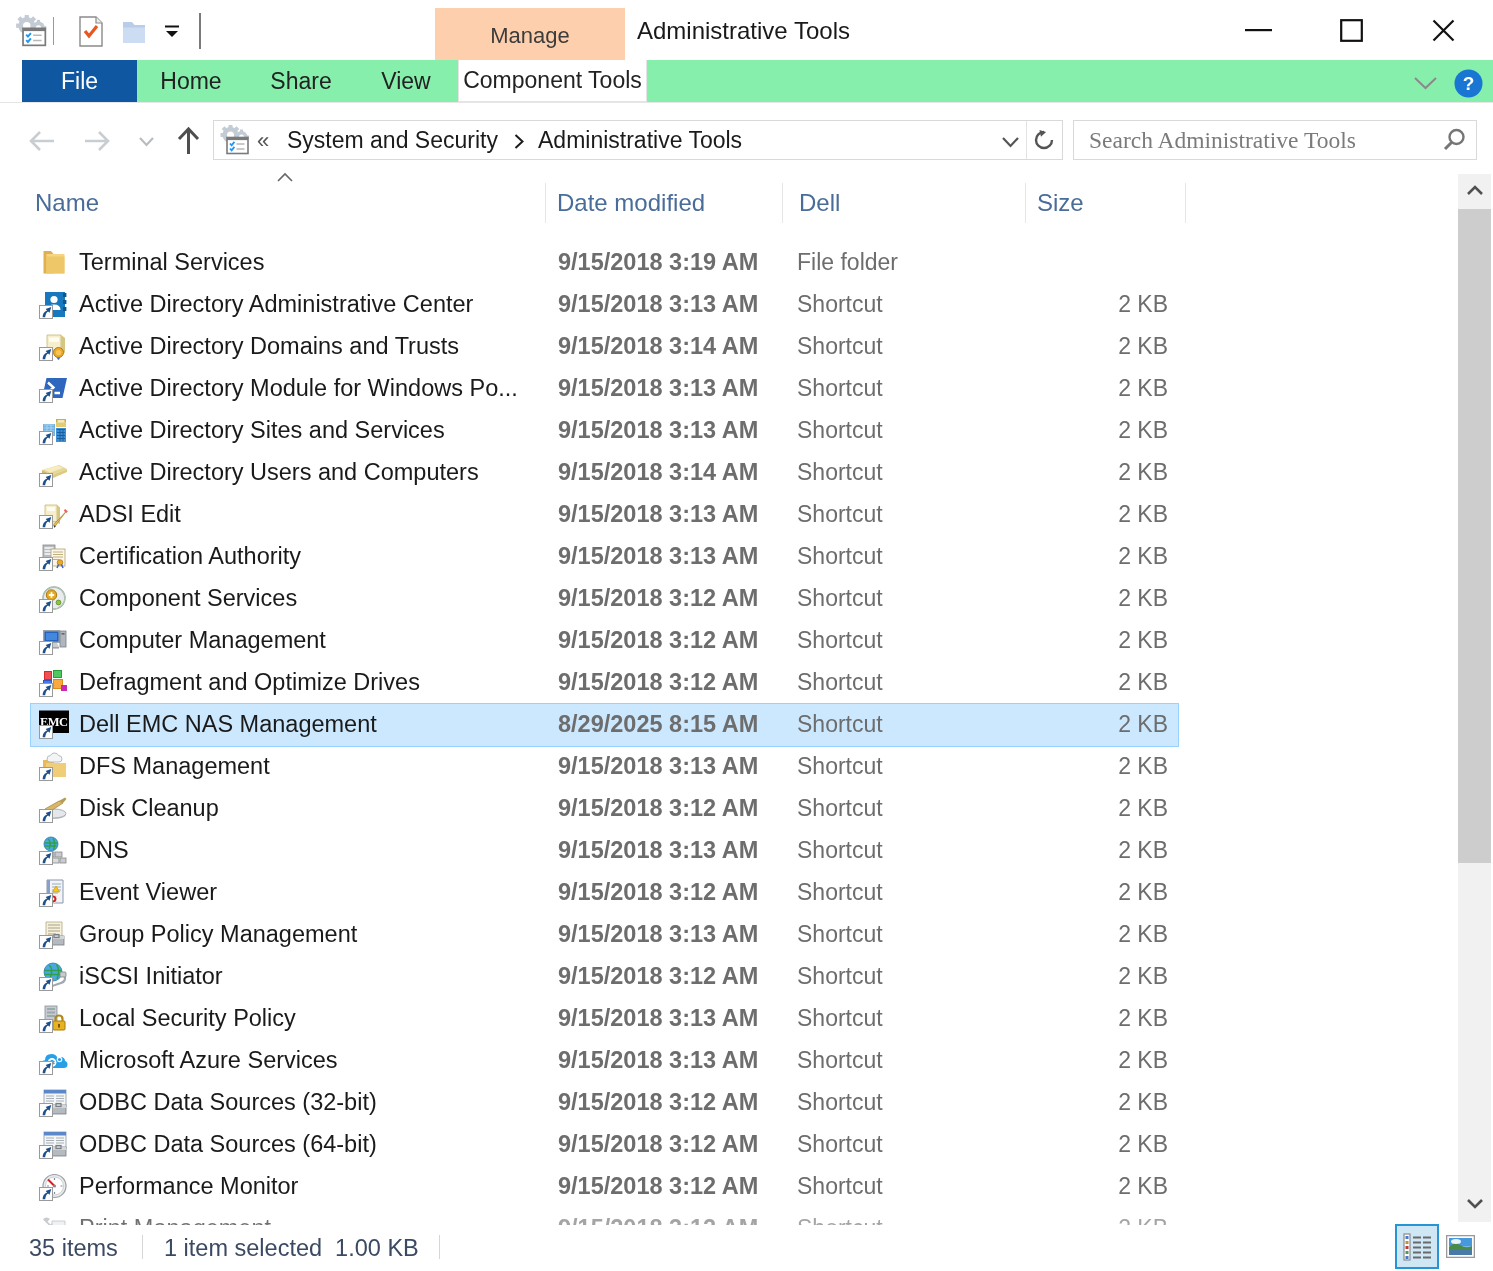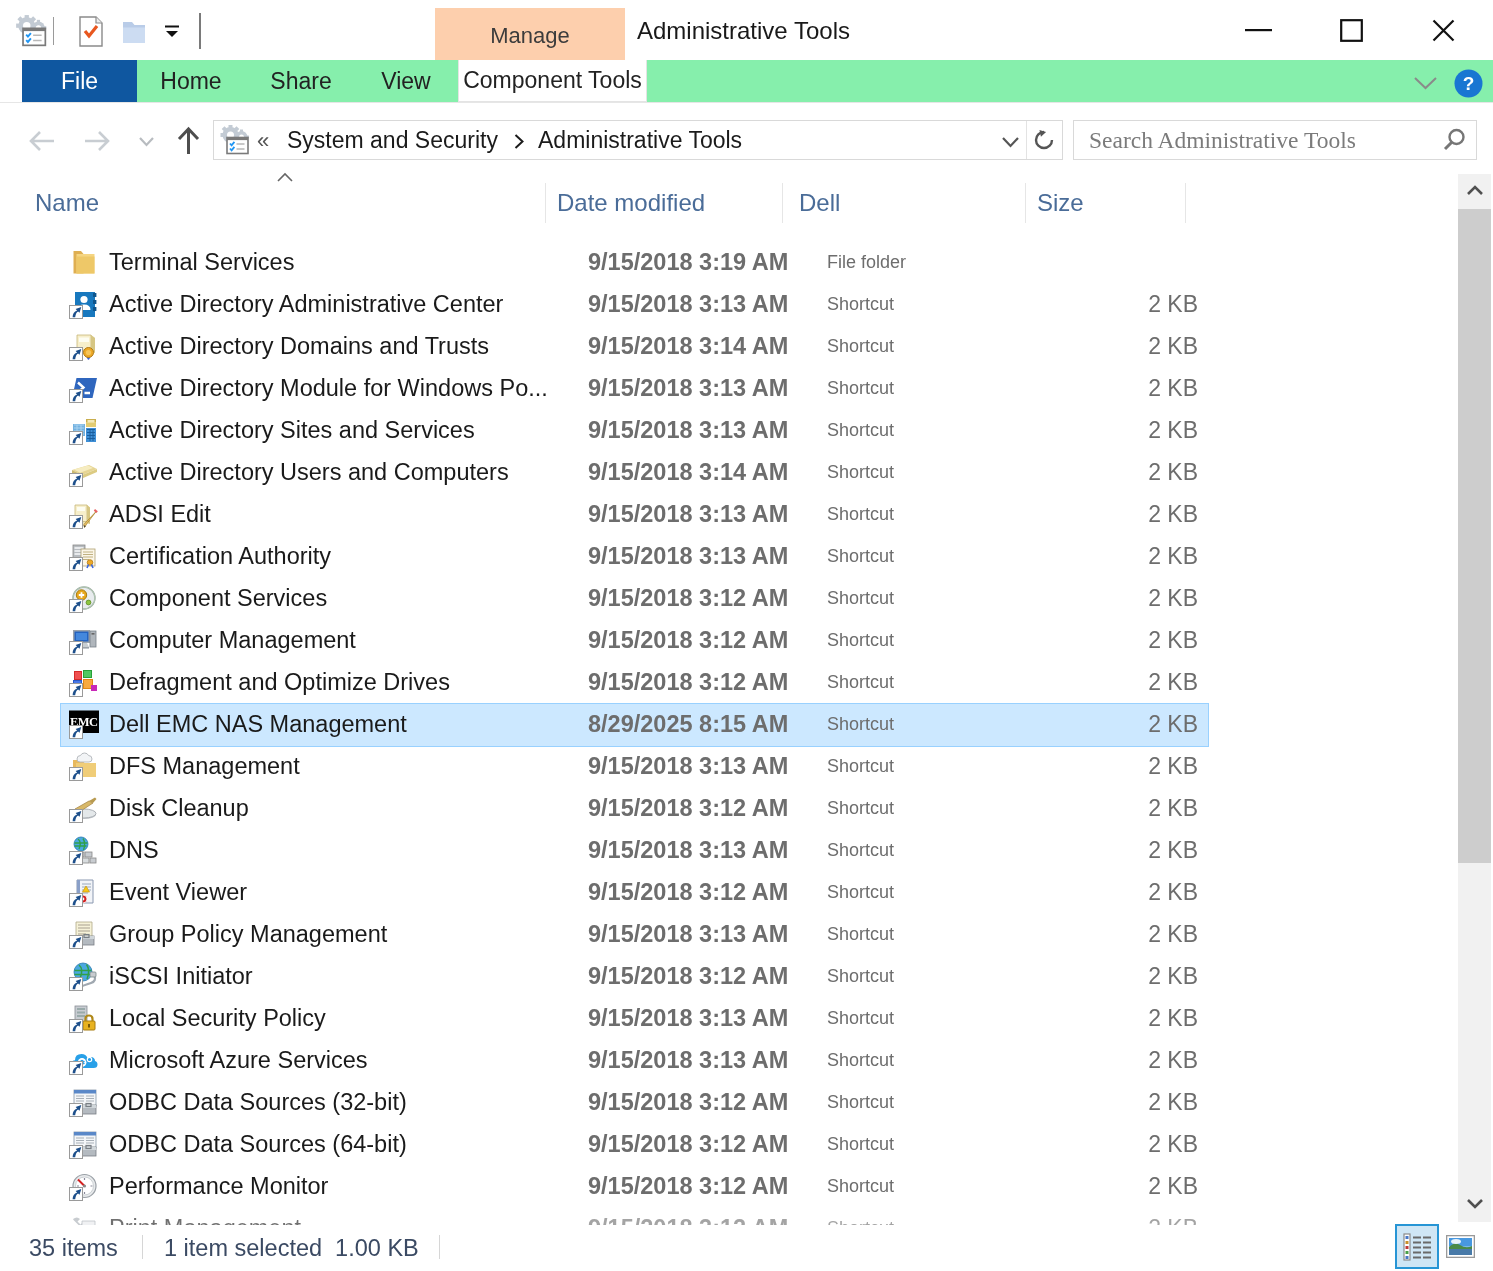--- a/index.html
+++ b/index.html
@@ -20,25 +20,25 @@
 #addrbox { left:213px; top:120px; width:850px; height:40px; border:1px solid #d9d9d9; background:#fff; }
 #searchbox { left:1073px; top:120px; width:404px; height:40px; border:1px solid #d9d9d9; background:#fff; }
 .addrtext { top:120px; height:40px; line-height:41px; font-size:23px; color:#1b1b1b; }
 #searchtext { left:1089px; top:120px; height:40px; line-height:41px; font-size:23.5px; color:#7b7b7b;font-family:Liberation Serif, serif; }
 
 
 .hdr { top:182px; height:42px; line-height:42px; font-size:24px; color:#4a6c98; }
 .colsep { top:183px; width:1px; height:40px; background:#e6e6e6; }
 
 
-#list { left:0; top:241px; width:1436px; height:984px; overflow:hidden;margin-left:30px; }
+#list { left:0; top:241px; width:1436px; height:984px; overflow:hidden; }
 .row { position:relative; width:1458px; height:42px; }
 .row .nm { position:absolute; left:79px; top:0; height:42px; line-height:42px; font-size:23.5px; color:#1a1a1a; white-space:pre; }
 .row .dt { position:absolute; left:558px; top:0; height:42px; line-height:42px; font-size:23.5px; color:#6d6d6d; white-space:pre;font-weight:bold; }
-.row .tp { position:absolute; left:797px; top:0; height:42px; line-height:42px; font-size:18px; color:#6d6d6d; }
+.row .tp { position:absolute; left:797px; top:0; height:42px; line-height:42px; font-size:23px; color:#6d6d6d; }
 .row .sz { position:absolute; left:1028px; width:140px; top:0; height:42px; line-height:42px; font-size:23px; color:#6d6d6d; text-align:right; }
 .row .ic { position:absolute; left:39px; top:6px; width:30px; height:30px; }
 .row.sel::before { content:""; position:absolute; left:30px; top:0; width:1147px; height:42px; background:#cce8ff; border:1px solid #99d1ff; }
 .row > * { position:absolute; z-index:1; }
 
 
 #sbar { left:1458px; top:174px; width:33px; height:1048px; background:#f1f1f1; }
 #sthumb { left:1458px; top:209px; width:33px; height:654px; background:#cdcdcd; }
 
 

